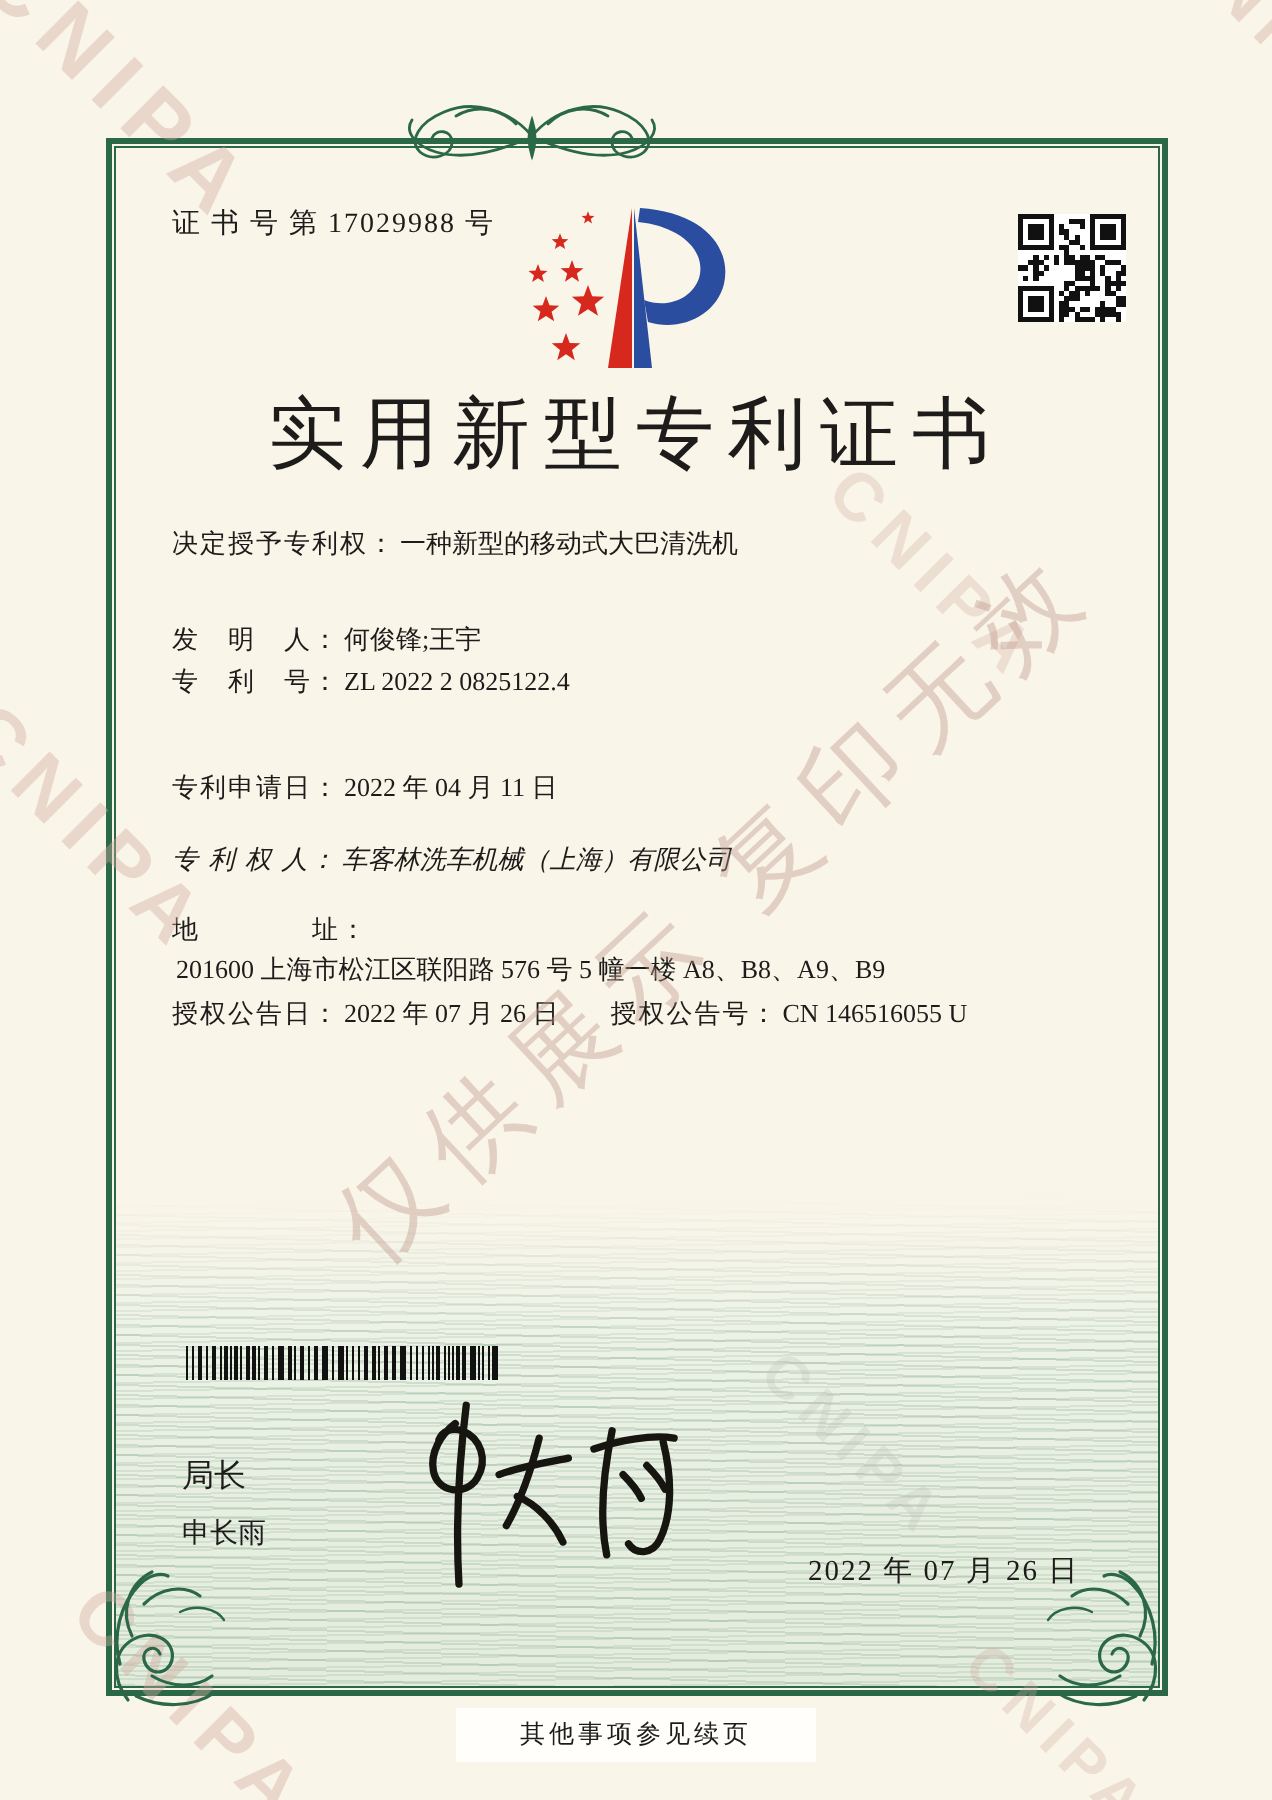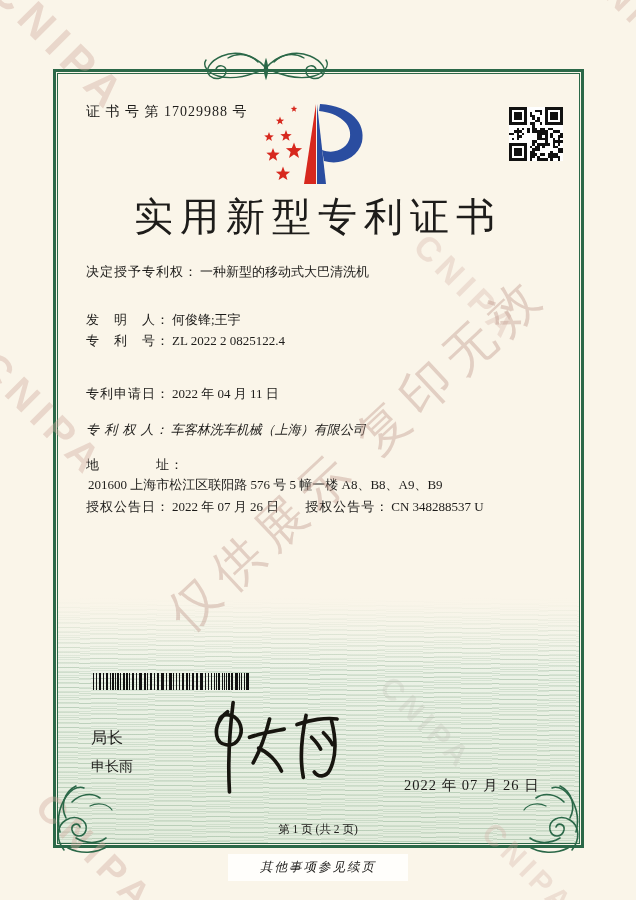--- a/index.html
+++ b/index.html
@@ -65,21 +65,21 @@
   .body-text p{margin:0; text-indent:2em; text-align:justify;}
   
   .barcode{position:absolute; left:93px; top:673px; width:158px; height:17px; z-index:3;}
   .sig-role{position:absolute; left:91px; top:728px; z-index:3; font-size:16px; font-family:"Liberation Sans","DejaVu Sans",sans-serif;}
   .sig-name{position:absolute; left:91px; top:758px; z-index:3; font-size:14px; font-family:"Liberation Sans","DejaVu Sans",sans-serif;}
   .sig-hand{position:absolute; left:193px; top:688px; width:155px; height:115px; z-index:3;}
   .sig-date{position:absolute; left:404px; top:776px; z-index:3; font-size:14.5px; letter-spacing:1px;}
   .page-indicator{position:absolute; left:0; right:0; top:822px; z-index:3; text-align:center; font-size:11.5px;}
   .continuation{
     position:absolute; left:50%; top:854px; transform:translateX(-50%); z-index:3;
-    background:rgba(255,255,253,.9); padding:5px 32px; font-size:12.5px; letter-spacing:2px;font-style:italic;
+    background:rgba(255,255,253,.9); padding:5px 32px; font-size:12.5px; letter-spacing:2px;
   }
   
   .orn{position:absolute; z-index:7; pointer-events:none;}
   .orn-top{left:188px; top:46px; width:156px; height:42px;}
   .orn-bl{left:46px; top:762px; width:100px; height:100px;}
   .orn-br{left:490px; top:762px; width:100px; height:100px; transform:scaleX(-1);}
 </style>
 </head>
 <body>
 
@@ -304,21 +304,21 @@
   <div class="frow r-filing">
     <span class="lbl">专利申请日：</span><span class="val">2022 年 04 月 11 日</span>
   </div>
   <div class="frow r-patentee">
     <span class="lbl">专 利 权 人：</span><span class="val">车客林洗车机械（上海）有限公司</span>
   </div>
   <div class="frow r-address">
     <span class="lbl">地　　　　址：</span><span class="val">201600 上海市松江区联阳路 576 号 5 幢一楼 A8、B8、A9、B9</span>
   </div>
   <div class="frow r-grant">
-    <span class="lbl">授权公告日：</span><span class="val">2022 年 07 月 26 日</span><span class="lbl pair2">授权公告号：</span><span class="val">CN 348288537 U</span>
+    <span class="lbl">授权公告日：</span><span class="val">2022 年 07 月 26 日</span><span class="lbl pair2">授权公告号：</span><span class="val">CN 146516055 U</span>
   </div>
 
 
   <svg class="barcode" viewBox="0 0 158 17" preserveAspectRatio="none">
     <g id="barcode-bars" fill="#111">
         <rect x="0" y="0" width="1" height="17"></rect>
         <rect x="3" y="0" width="1" height="17"></rect>
         <rect x="6" y="0" width="2" height="17"></rect>
         <rect x="10" y="0" width="1" height="17"></rect>
         <rect x="13" y="0" width="2" height="17"></rect>
@@ -380,16 +380,15 @@
       <path d="M72,58 C82,62 92,72 97,83"></path>
       <path d="M114,32 C128,27 146,24 158,26"></path>
       <path d="M124,22 C119,46 117,70 121,90"></path>
       <path d="M152,28 C157,48 157,68 150,82 C146,90 137,90 133,84"></path>
       <path d="M130,46 C134,50 138,55 140,59"></path>
       <path d="M143,41 C147,45 151,50 153,54"></path>
     </g>
   </svg>
   <div class="sig-date">2022 年 07 月 26 日</div>
 
-  <div class="page-indicator">第 1 页 (共 2 页)</div>
   <div class="continuation">其他事项参见续页</div>
 
 </div>
 
 </body></html>

